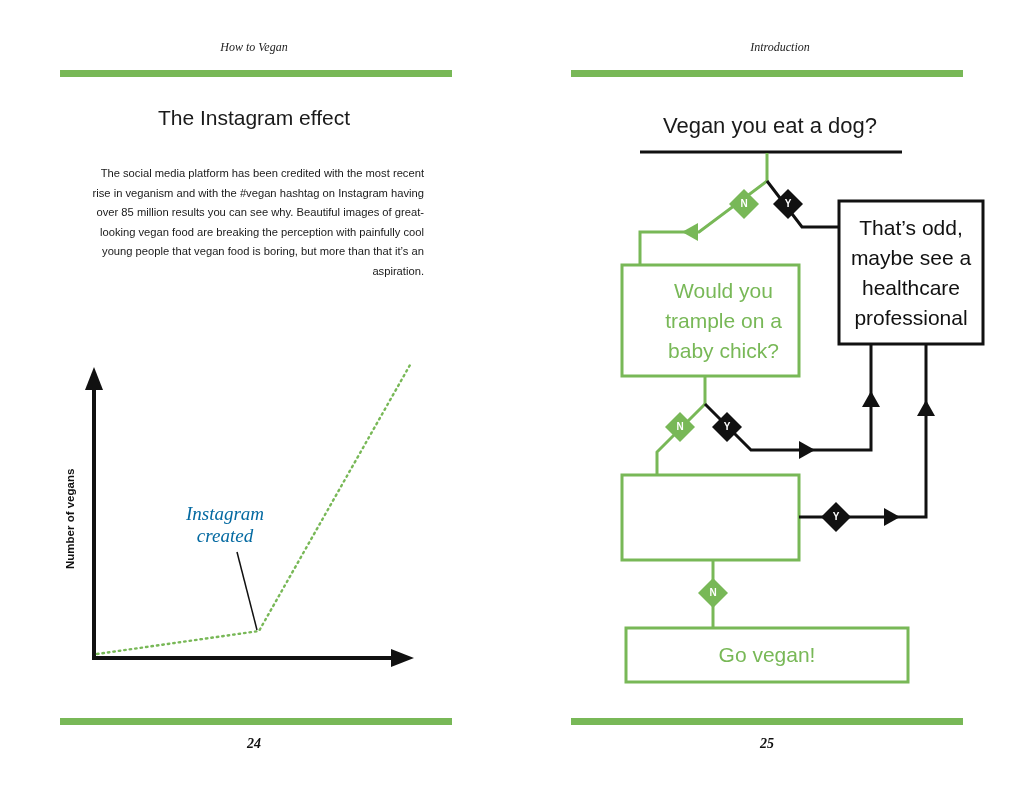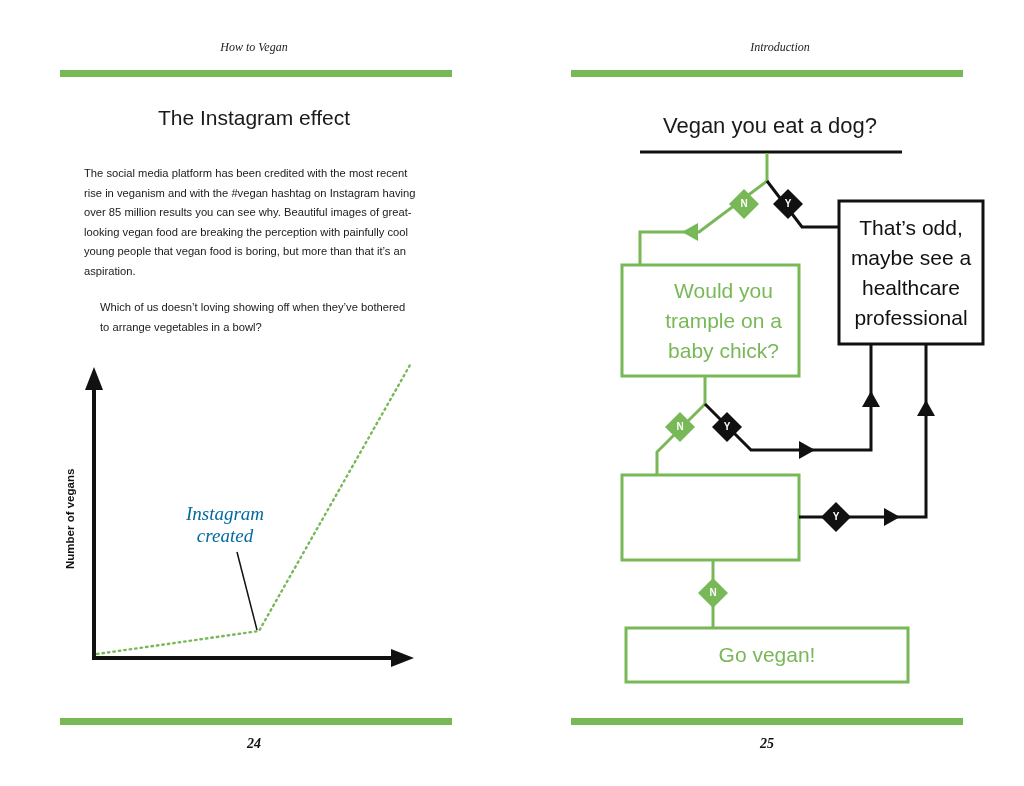--- a/index.html
+++ b/index.html
@@ -5,40 +5,39 @@
   html, body { margin:0; padding:0; background:#ffffff; }
   body { width:1024px; height:786px; position:relative; overflow:hidden; font-family:"Liberation Sans", sans-serif; color:#111; }
   .page { position:absolute; top:0; height:570px;padding-left:12px; }
   #left { left:0; width:512px; }
   #right { left:512px; width:512px; }
   .running-head { position:absolute; top:40px; width:100%; text-align:center; font-family:"Liberation Serif", serif; font-style:italic; font-size:12px; color:#222; }
   #left .running-head { left:0; width:512px; margin-left:-2px; }
   .rule { position:absolute; height:7px; background:#78b857; }
   .folio { position:absolute; top:736px; text-align:center; font-family:"Liberation Serif", serif; font-style:italic; font-weight:bold; font-size:14px; color:#111; }
   .title { position:absolute; top:106px; left:0; width:512px; text-align:center; font-size:21px; font-weight:normal; color:#1a1a1a; margin-left:-2px; }
-  .body-text { position:absolute; left:84px; width:340px; text-align:left; font-size:11.2px; line-height:19.6px; color:#1a1a1a; }
+  .body-text { position:absolute; left:84px; width:340px; text-align:right; font-size:11.2px; line-height:19.6px; color:#1a1a1a; }
   .chart-svg { position:absolute; left:0; top:0; }
   .annot { position:absolute; font-family:"Liberation Serif", serif; font-style:italic; font-size:19px; text-align:center; line-height:22px; color:#0369a1; }
   .ylabel { position:absolute; font-size:11.5px; font-weight:bold; transform:rotate(-90deg); transform-origin:center; white-space:nowrap; color:#111; }
   .fc-svg { position:absolute; left:0; top:0; }
   .fc-q { position:absolute; text-align:center; font-size:20px; color:#1a1a1a; }
   .box-text { position:absolute; text-align:center; display:flex; align-items:center; justify-content:center; font-size:21px; line-height:30px; }
   .green { color:#78b857; }
   .black { color:#111; }
   .dlabel { position:absolute; font-size:10px; font-weight:bold; width:20px; text-align:center; line-height:20px; }
 </style>
 </head>
 <body>
 
 <div id="left" class="page">
   <div class="running-head">How to Vegan</div>
   <div class="rule" style="left:60px; top:70px; width:392px;"></div>
   <div class="title">The Instagram effect</div>
   <div class="body-text" style="top:164px;">The social media platform has been credited with the most recent rise in veganism and with the #vegan hashtag on Instagram having over 85 million results you can see why. Beautiful images of great-looking vegan food are breaking the perception with painfully cool young people that vegan food is boring, but more than that it’s an aspiration.</div>
-  <div class="body-text" style="top:298px; left:100px; width:310px;">Which of us doesn’t loving showing off when they’ve bothered to arrange vegetables in a bowl?</div>
 
   <svg class="chart-svg" width="512" height="786">
 
     <line x1="94" y1="660" x2="94" y2="385" stroke="#111" stroke-width="4"></line>
     <polygon points="94,367 85,390 103,390" fill="#111"></polygon>
 
     <line x1="92" y1="658" x2="396" y2="658" stroke="#111" stroke-width="4"></line>
     <polygon points="414,658 391,649 391,667 " fill="#111"></polygon>
 
     <polyline points="97,654 259,631 410,365" fill="none" stroke="#78b857" stroke-width="2.4" stroke-dasharray="1.5 4" stroke-linecap="round"></polyline>

